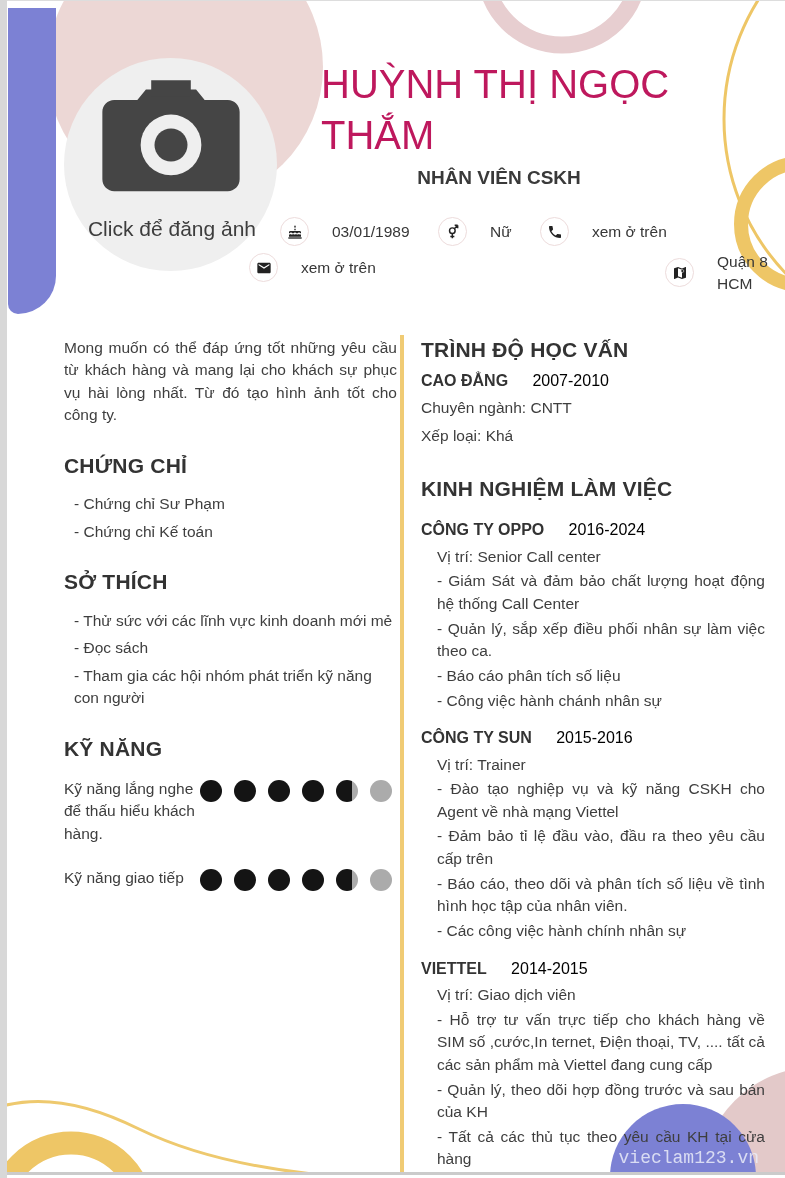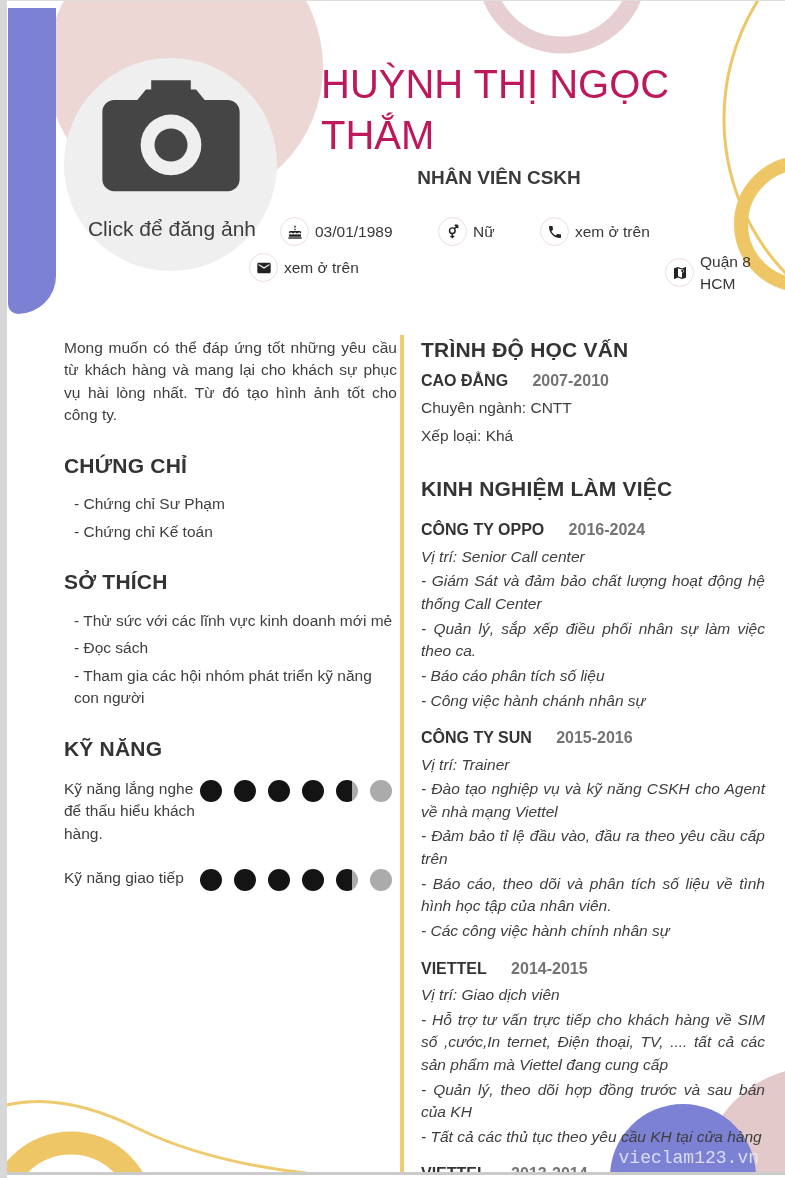--- a/index.html
+++ b/index.html
@@ -19,41 +19,41 @@
   .photo-circle{position:absolute;left:57px;top:57px;width:213px;height:213px;border-radius:50%;
                 background:#efefef;z-index:3;cursor:pointer;}
   .camera{position:absolute;left:84px;top:74px;z-index:4;}
   .photo-label{position:absolute;left:58px;top:216px;width:214px;text-align:center;font-size:21px;
                color:#3d3d3d;z-index:5;white-space:nowrap;}
   
   .name{position:absolute;left:314px;top:58px;width:356px;font-size:40px;font-weight:500;
         color:#be185d;line-height:1.27;z-index:4;}
   .job-title{position:absolute;left:314px;top:166px;width:356px;text-align:center;font-size:19px;
              font-weight:700;color:#3a3a3a;z-index:4;}
-  .contact{position:absolute;display:flex;align-items:center;gap:6px;z-index:5;font-size:15.5px;color:#373737;}
+  .contact{position:absolute;display:flex;align-items:center;gap:23px;z-index:5;font-size:15.5px;color:#373737;}
   .contact .cicon{width:27px;height:27px;border-radius:50%;border:1px solid #eddcdc;flex:0 0 auto;
                   display:flex;align-items:center;justify-content:center;background:#fff;}
   .contact svg{width:16px;height:16px;fill:#222;}
   .c-bday{left:273px;top:216px;} .c-gender{left:431px;top:216px;} .c-phone{left:533px;top:216px;}
   .c-email{left:242px;top:252px;} .c-map{left:658px;top:250px;align-items:center;}
   .c-map .cicon{margin-top:0px;}
   .maptext{line-height:1.4;}
   
   .divider{position:absolute;left:393px;top:334px;width:4px;height:840px;background:#f0cb74;z-index:2;}
   .col{position:absolute;top:330px;z-index:4;font-size:15.5px;line-height:1.45;color:#3e3e3e;}
   .col-left{left:57px;width:333px;}
   .col-right{left:414px;width:344px;}
   .objective{text-align:justify;margin:6px 0 0 0;}
   h2.sec{font-size:21px;font-weight:700;color:#333;margin:24px 0 12px 0;letter-spacing:.2px;}
   .plain-list div{margin:0 0 5px 10px;}
   .subhead{margin:14px 0 4px 0;}
   .subhead .shead-name{font-weight:700;font-size:16px;color:#333;}
-  .subhead .period{color:#737373;font-size:16px;margin-left:20px;font-weight:700;}
+  .subhead .period{color:#000000;font-size:16px;margin-left:20px;font-weight:400;}
   .edu-lines div{margin:3px 0 6px 0;}
-  .job-lines .jline{text-align:justify;margin:0 0 2px 0;line-height:1.46;font-style:italic;}
+  .job-lines .jline{text-align:justify;margin:0 0 2px 16px;line-height:1.46;}
   .job{margin-bottom:10px;}
   
   .skill{display:flex;align-items:flex-start;margin:14px 0 22px 0;}
   .skill-label{width:132px;flex:0 0 auto;line-height:1.45;}
   .dots{display:flex;gap:12px;margin-left:4px;margin-top:2px;}
   .dot{width:22px;height:22px;border-radius:50%;flex:0 0 auto;}
   
   .watermark{position:absolute;right:26px;bottom:4px;z-index:6;font-size:18px;color:rgba(234,236,248,.85);font-family:Liberation Mono, monospace;}
 </style>
 </head>

